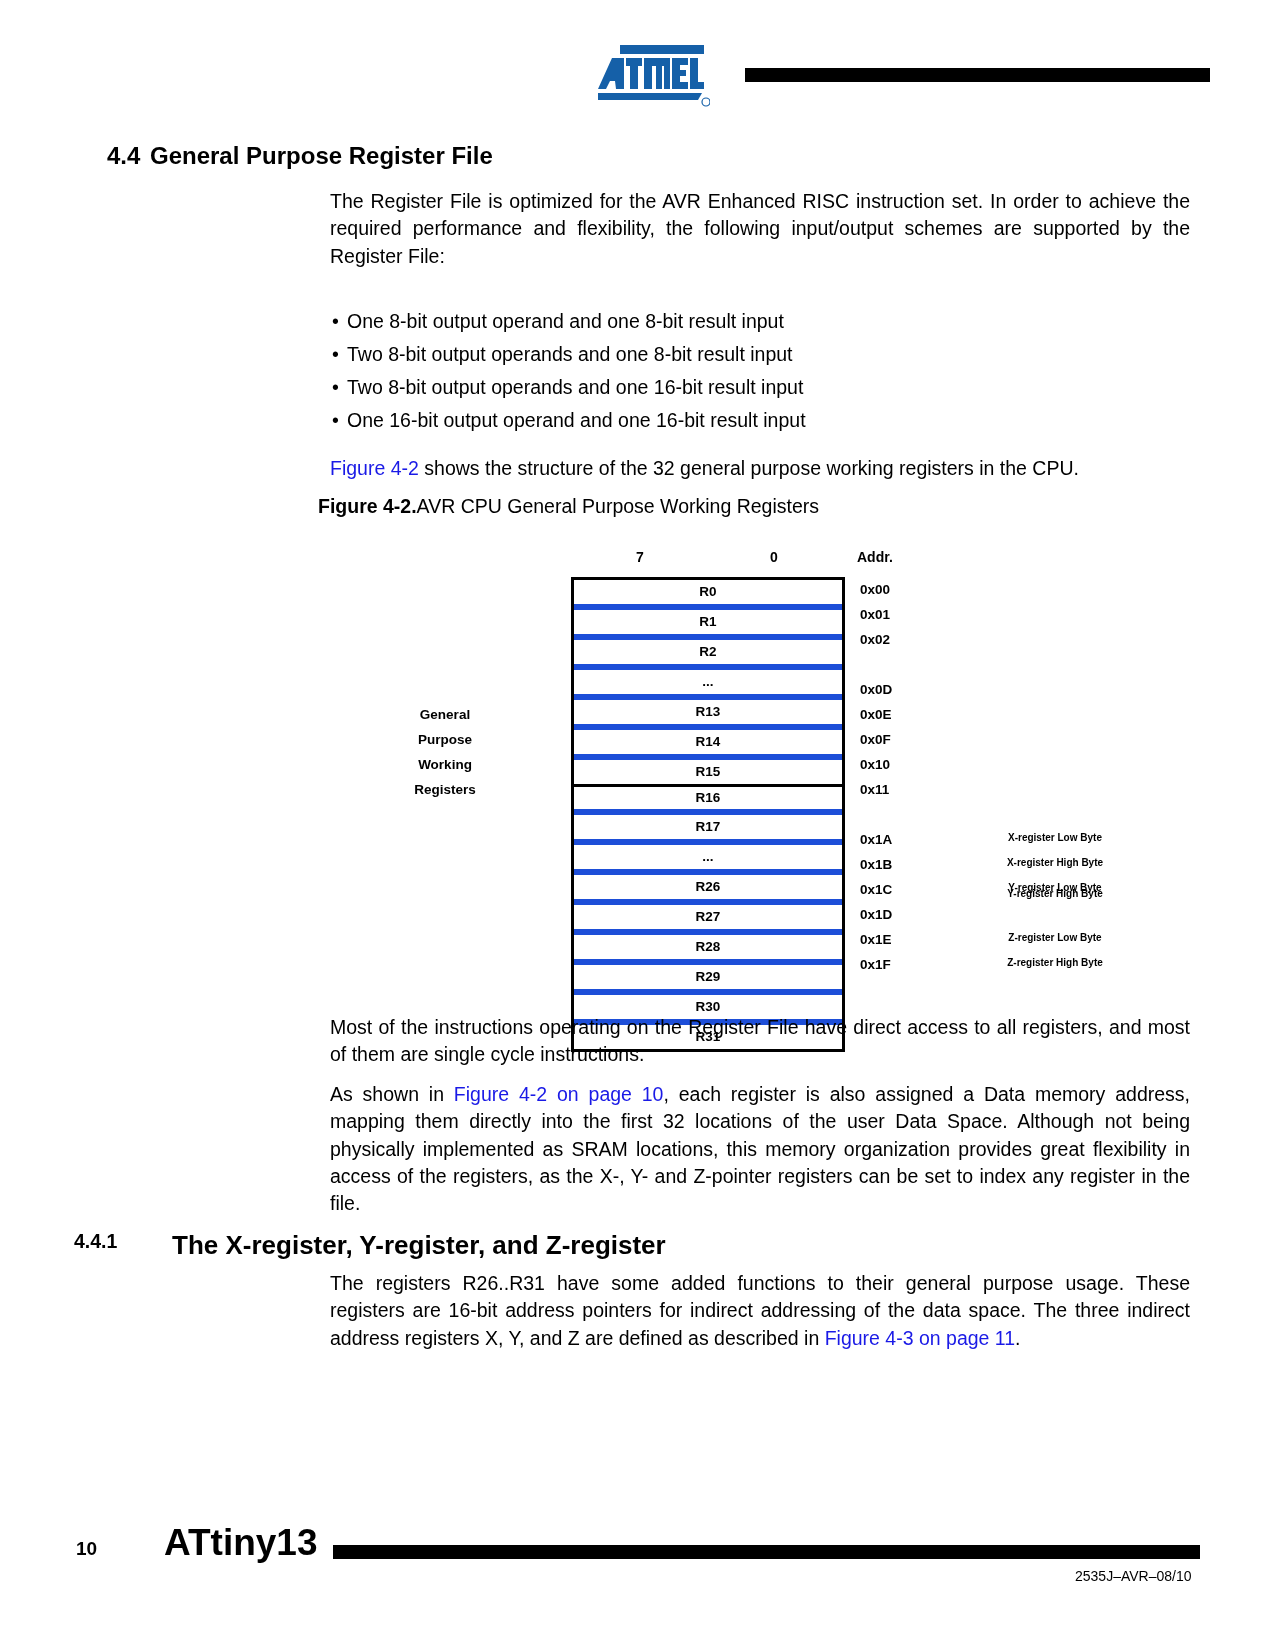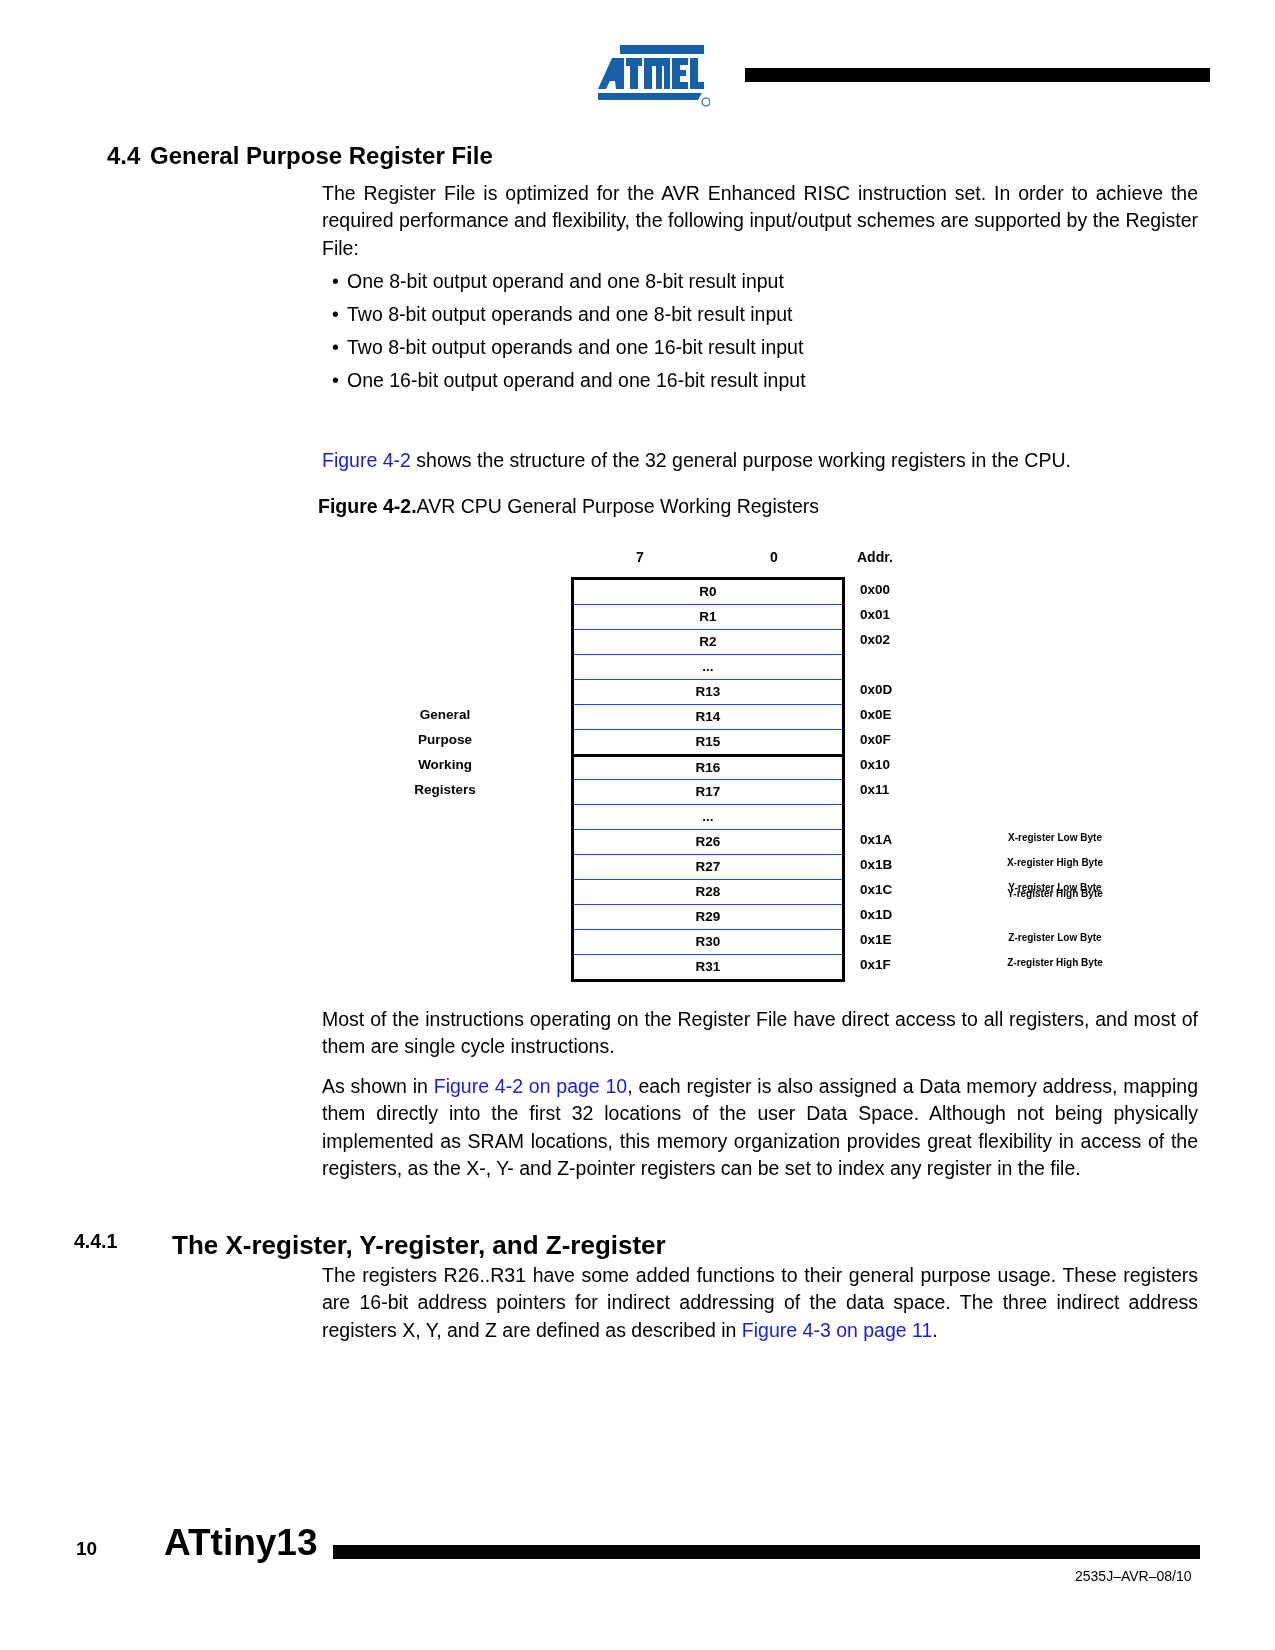--- a/index.html
+++ b/index.html
@@ -4,30 +4,30 @@
 <style>
   html, body { margin:0; padding:0; background:#fff; }
   body { width:1275px; height:1650px; position:relative; overflow:hidden;
          font-family:"Liberation Sans", sans-serif; color:#000; }
   .abs { position:absolute; }
   .logo { left:598px; top:45px; width:112px; height:62px; }
   .hdr-bar { left:745px; top:68px; width:465px; height:14px; background:#000; }
   .h2num { left:74px; top:142px; font-size:24px; font-weight:bold;margin-left:33px; }
   .h2title { left:150px; top:142px; font-size:24px; font-weight:bold; }
   .body-text { left:318px; width:884px; font-size:19.5px; line-height:27.3px; text-align:justify; }
-  .body-text p { margin:4px; }
+  .body-text p { margin:12px; }
   .link { color:#1a1ae6; }
   .bullets { left:332px; font-size:19.5px; }
-  .bullet { position:absolute; white-space:nowrap; left:0; }
+  .bullet { position:absolute; white-space:nowrap; left:0;margin-top:40px; }
   .bullet .dot { display:inline-block; width:15px; }
   .fig-cap { left:318px; top:495px; font-size:19.5px; white-space:nowrap; }
   .fig-cap b { font-weight:bold; }
   .bitlbl { font-size:14px; font-weight:bold; top:549px; }
   .regbox { left:571px; top:577px; width:268px; border:3px solid #000; }
-  .regrow { height:24px; border-top:1px solid #1d4ed8; text-align:center;
+  .regrow { height:24px; border-top:6px solid #1d4ed8; text-align:center;
             font-size:13.5px; font-weight:bold; line-height:24px; box-sizing:content-box; }
   .regrow:first-child { border-top:none; }
   .regrow.thick { border-top:3px solid #000; height:22px; line-height:22px; }
   .addr { left:860px; font-size:13.5px; font-weight:bold; }
   .desc { left:970px; width:170px; text-align:center; font-size:10px; font-weight:bold; white-space:nowrap; }
   .gpw { left:400px; width:90px; text-align:center; font-size:13.5px; font-weight:bold; }
   .h3num { left:74px; top:1230px; font-size:19.5px; font-weight:bold; }
   .h3title { left:172px; top:1230px; font-size:26px; font-weight:bold; }
   .pgnum { left:76px; top:1538px; font-size:19px; font-weight:bold; }
   .product { left:164px; top:1522px; font-size:37px; font-weight:bold; }

